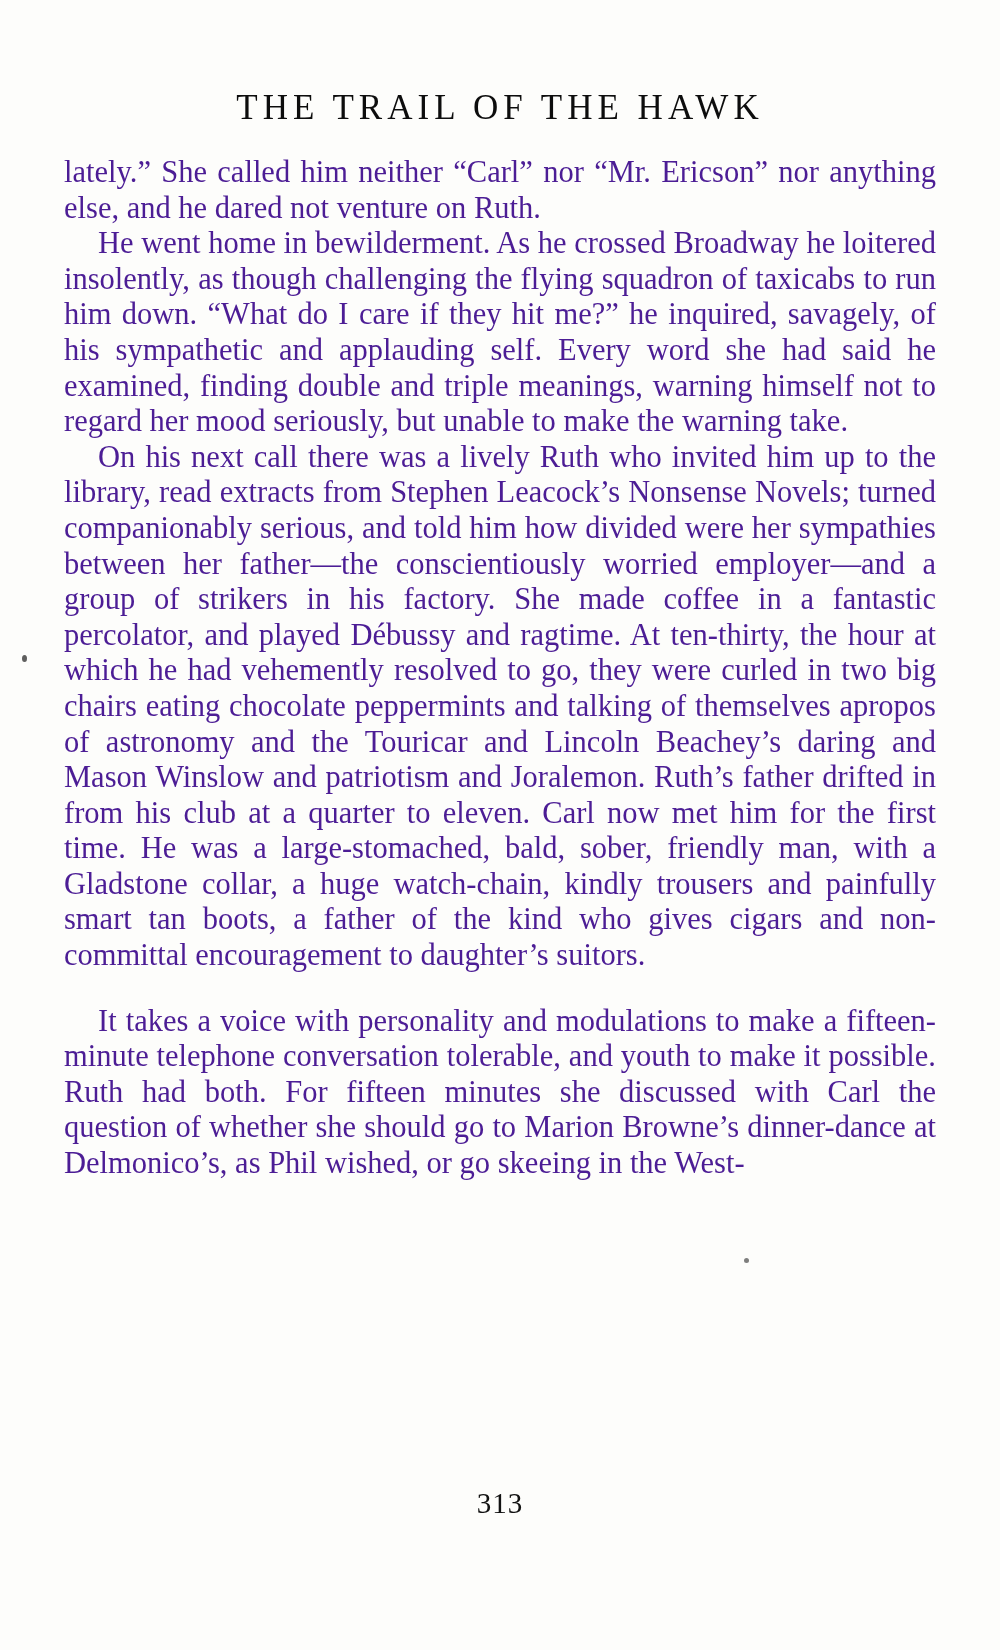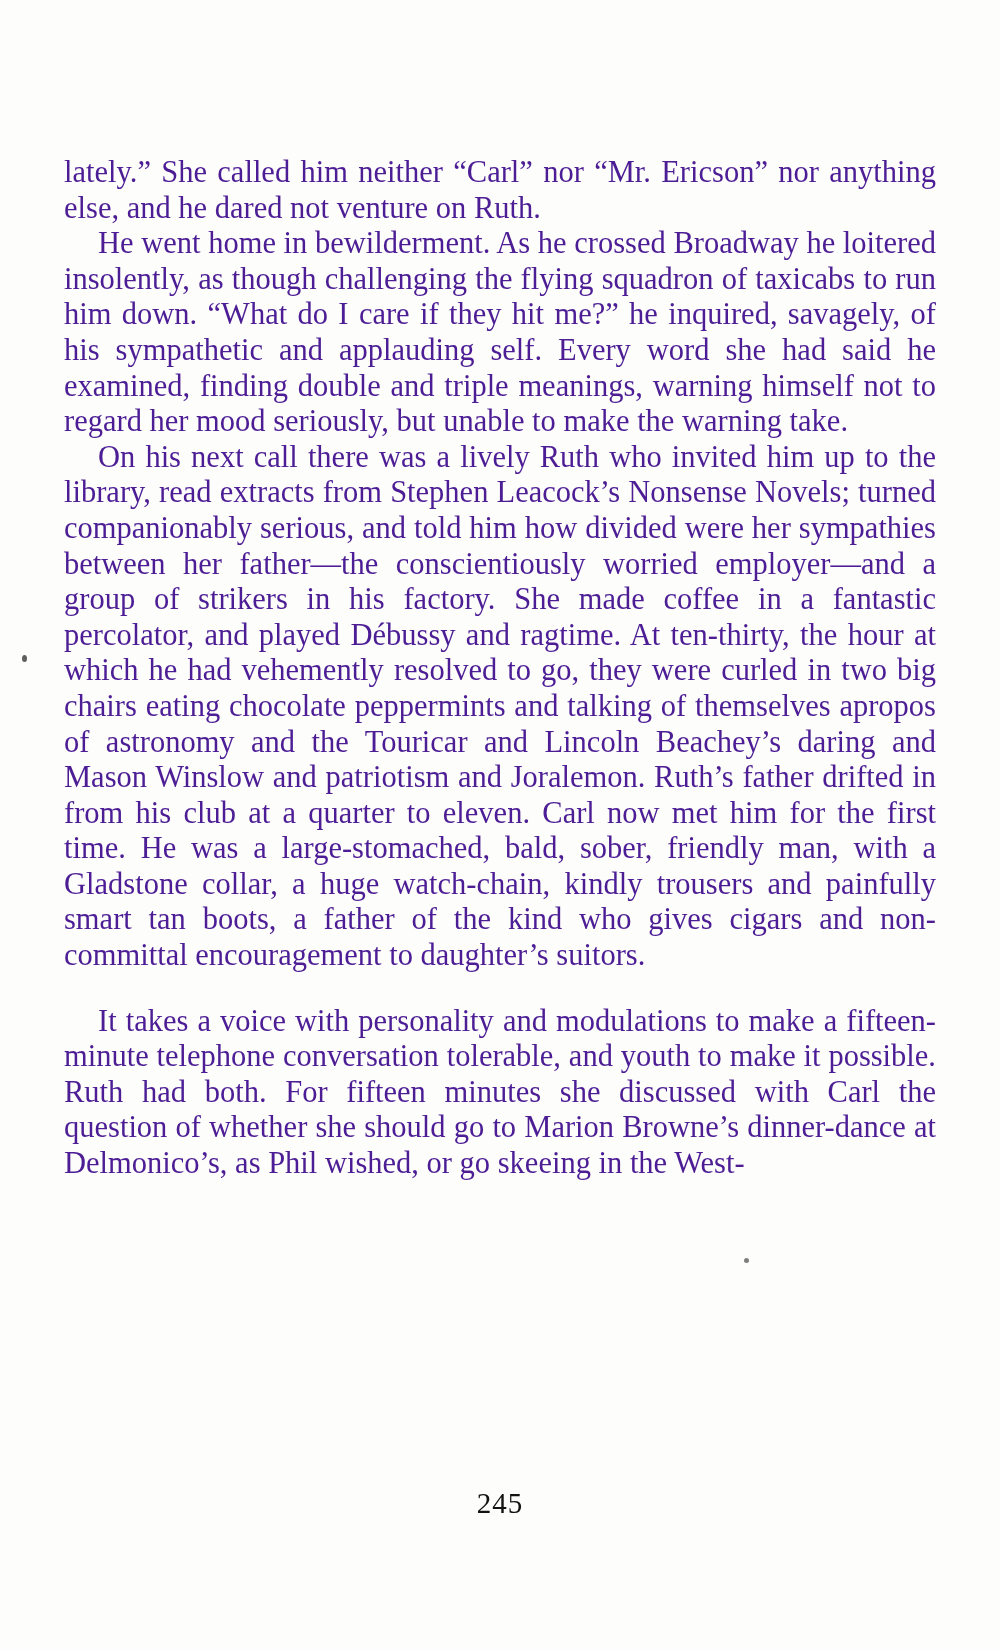--- a/index.html
+++ b/index.html
@@ -75,31 +75,32 @@
     border-radius: 50%;
   }
   .speck-a { left: 22px; top: 655px; width: 5px; height: 7px; opacity: .75; }
   .speck-b { left: 744px; top: 1258px; width: 5px; height: 5px; opacity: .6; }
 </style>
 </head>
 <body>
 
 <div class="page">
 
+  <div class="running-head">THE TRAIL OF THE HAWK</div>
 
   <div class="body-text">
 
     <p class="para no-indent">lately.”   She called him neither “Carl” nor “Mr. Ericson” nor anything else, and he dared not venture on Ruth.</p>
 
     <p class="para">He went home in bewilderment.   As he crossed Broadway he loitered insolently, as though challenging the flying squadron of taxicabs to run him down.   “What do I care if they hit me?” he inquired, savagely, of his sympathetic and applauding self.   Every word she had said he examined, finding double and triple meanings, warning himself not to regard her mood seriously, but unable to make the warning take.</p>
 
     <p class="para"><span>On his next call there was a lively Ruth who invited him up to the library, read extracts from Stephen Leacock’s </span><span class="it">Nonsense Novels;</span><span> turned companionably serious, and told him how divided were her sympathies between her father—the conscientiously worried employer—and a group of strikers in his factory.   She made coffee in a fantastic percolator, and played Débussy and ragtime. At ten-thirty, the hour at which he had vehemently resolved to go, they were curled in two big chairs eating chocolate peppermints and talking of themselves apropos of astronomy and the Touricar and Lincoln Beachey’s daring and Mason Winslow and patriotism and Joralemon. Ruth’s father drifted in from his club at a quarter to eleven.   Carl now met him for the first time.   He was a large-stomached, bald, sober, friendly man, with a Gladstone collar, a huge watch-chain, kindly trousers and painfully smart tan boots, a father of the kind who gives cigars and non-committal encouragement to daughter’s suitors.</span></p>
 
     <p class="para gap">It takes a voice with personality and modulations to make a fifteen-minute telephone conversation tolerable, and youth to make it possible.   Ruth had both.   For fifteen minutes she discussed with Carl the question of whether she should go to Marion Browne’s dinner-dance at Delmonico’s, as Phil wished, or go skeeing in the West-</p>
 
   </div>
 
-  <div class="folio">245</div>
+  <div class="folio">313</div>
 
   <span class="speck speck-a"></span>
   <span class="speck speck-b"></span>
 
 </div>
 
 </body></html>

